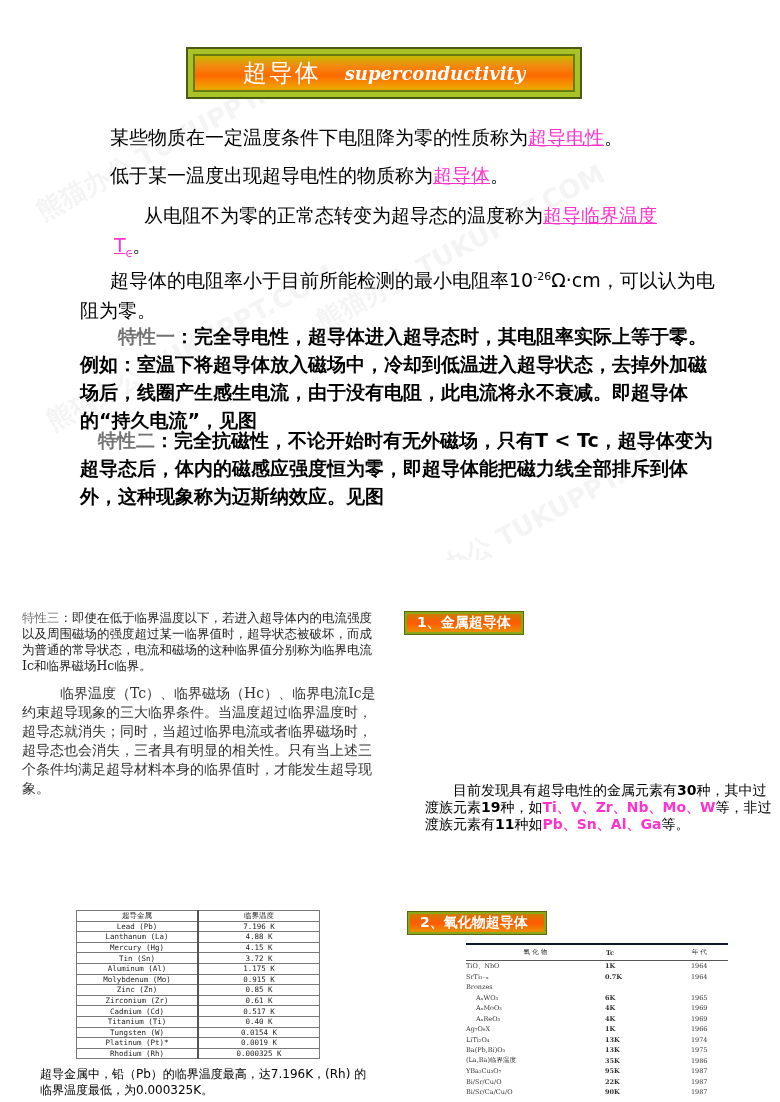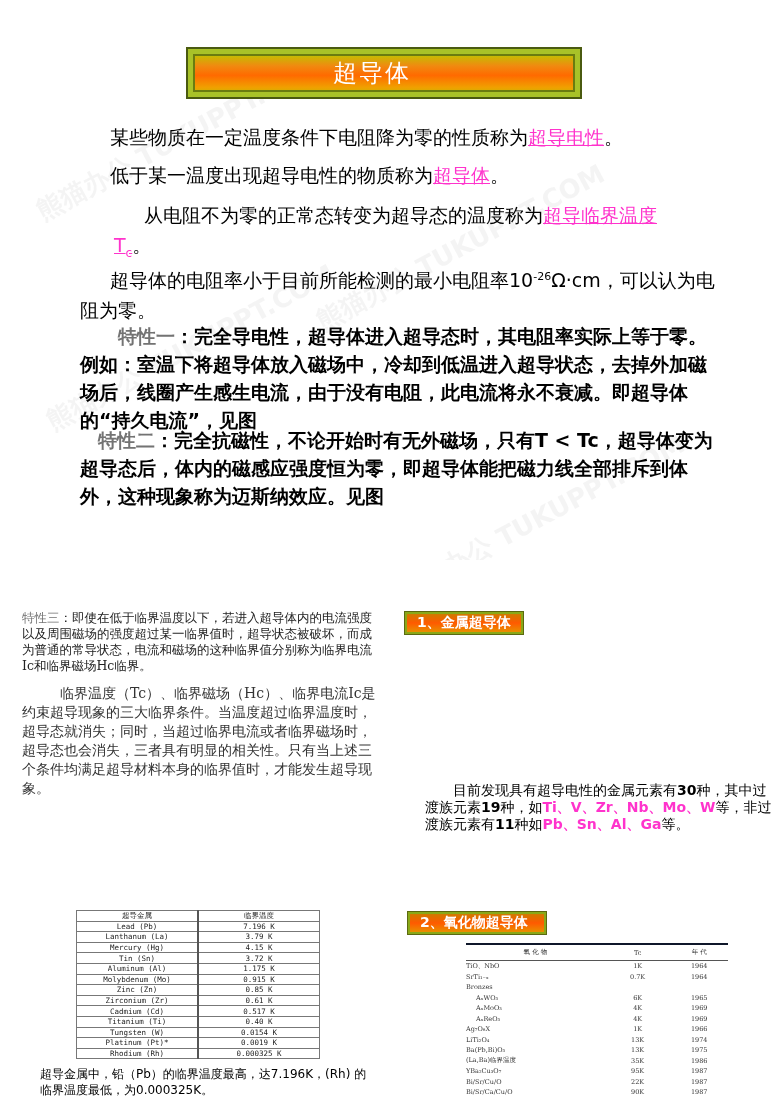--- a/index.html
+++ b/index.html
@@ -54,35 +54,36 @@
 
   table.metal { position: absolute; left: 76px; top: 910px; width: 244px; border-collapse: collapse; font-family: "DejaVu Sans Mono", monospace; font-size: 7.5px; color: #222; border-radius: 12px; }
   table.metal td { border: 1px solid #777; text-align: center; height: 9.6px; padding: 0; line-height: 9px; }
   table.metal td:first-child { width: 50%; border-right: 2px solid #555; }
 
   .summary { position: absolute; left: 40px; top: 1066px; width: 330px; font-size: 12px; line-height: 16px; font-weight: normal; }
 
   table.oxide { position: absolute; left: 466px; top: 943px; width: 262px; border-collapse: collapse; font-family: "DejaVu Serif", serif; font-size: 6.5px; color: #333; }
   table.oxide th { font-weight: normal; border-top: 2px solid #0f172a; border-bottom: 1px solid #555; height: 13px; }
   table.oxide td { height: 10.5px; padding: 0; }
-  table.oxide td.c2, table.oxide th.c2 { text-align: center; width: 25%; }
+  table.oxide td.c2, table.oxide th.c2 { text-align: left; width: 25%; font-weight: bold; }
   table.oxide td.c3, table.oxide th.c3 { text-align: center; width: 22%; }
   table.oxide td.indent { padding-left: 10px; }
 </style>
 </head>
 <body>
 
 <div class="slide slide1">
   <div class="watermark" style="left:20px;top:120px;">熊猫办公 TUKUPPT.COM</div>
   <div class="watermark" style="left:300px;top:230px;">熊猫办公 TUKUPPT.COM</div>
   <div class="watermark" style="left:30px;top:330px;">熊猫办公 TUKUPPT.COM</div>
   <div class="watermark" style="left:380px;top:500px;">熊猫办公 TUKUPPT.COM</div>
 
   <div class="title-banner">
     <span class="title-cn">超导体</span>
+    <span class="title-en">superconductivity</span>
   </div>
 
   <div class="p" style="left:110px;top:122px;">
     <span>某些物质在一定温度条件下电阻降为零的性质称为</span><span class="ulink">超导电性</span><span>。</span>
   </div>
 
   <div class="p" style="left:110px;top:160px;">
     <span>低于某一温度出现超导电性的物质称为</span><span class="ulink">超导体</span><span>。</span>
   </div>
 
@@ -124,21 +125,21 @@
       <tr>
         <td>超导金属</td>
         <td>临界温度</td>
       </tr>
       <tr>
         <td>Lead (Pb)</td>
         <td>7.196 K</td>
       </tr>
       <tr>
         <td>Lanthanum (La)</td>
-        <td>3.79 K</td>
+        <td>4.88 K</td>
       </tr>
       <tr>
         <td>Mercury (Hg)</td>
         <td>4.15 K</td>
       </tr>
       <tr>
         <td>Tin (Sn)</td>
         <td>3.72 K</td>
       </tr>
       <tr>

